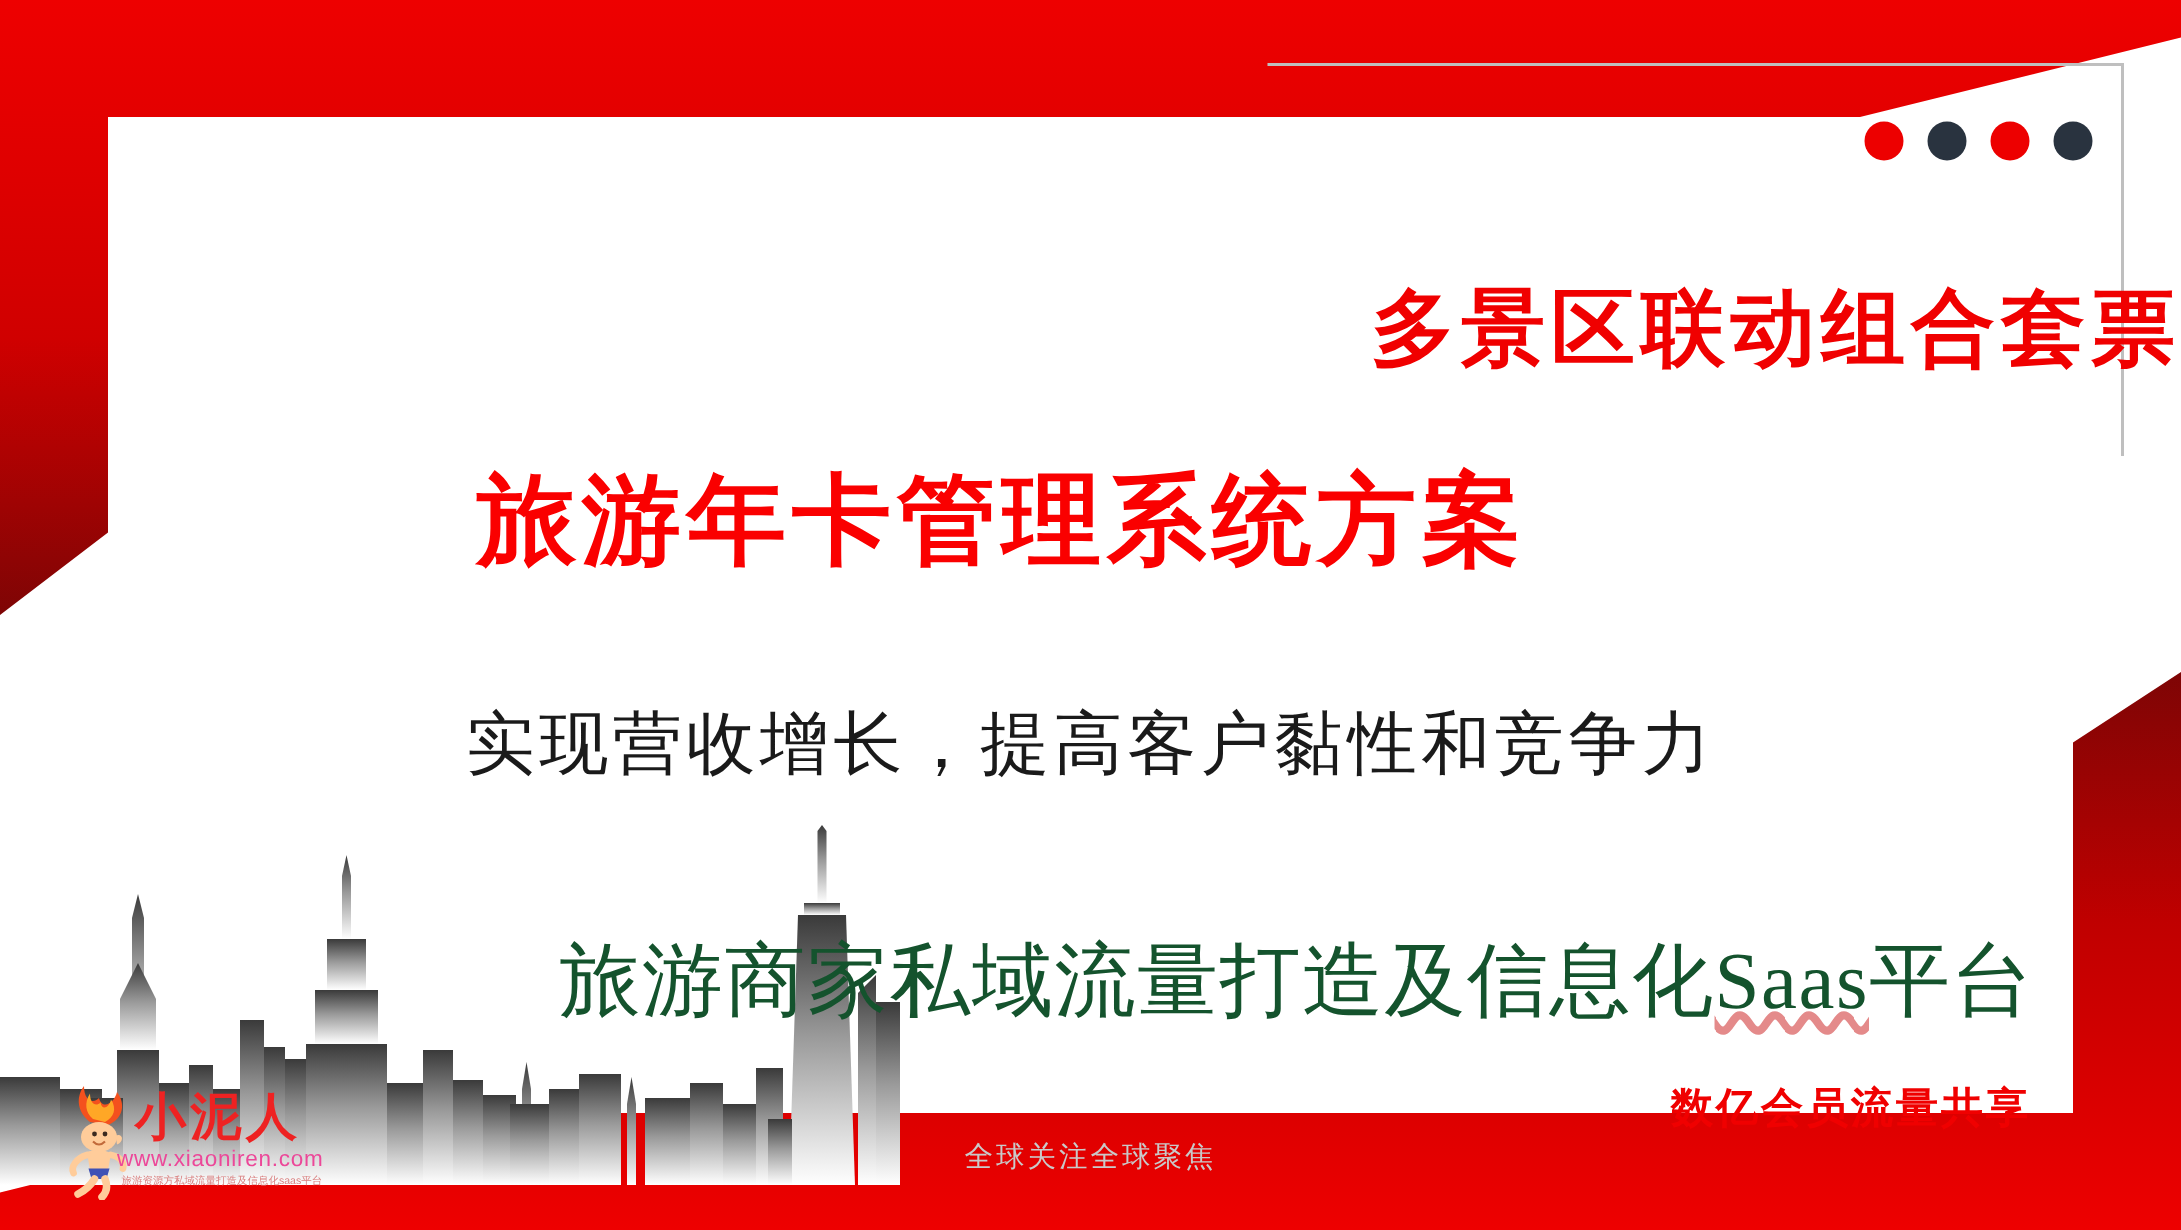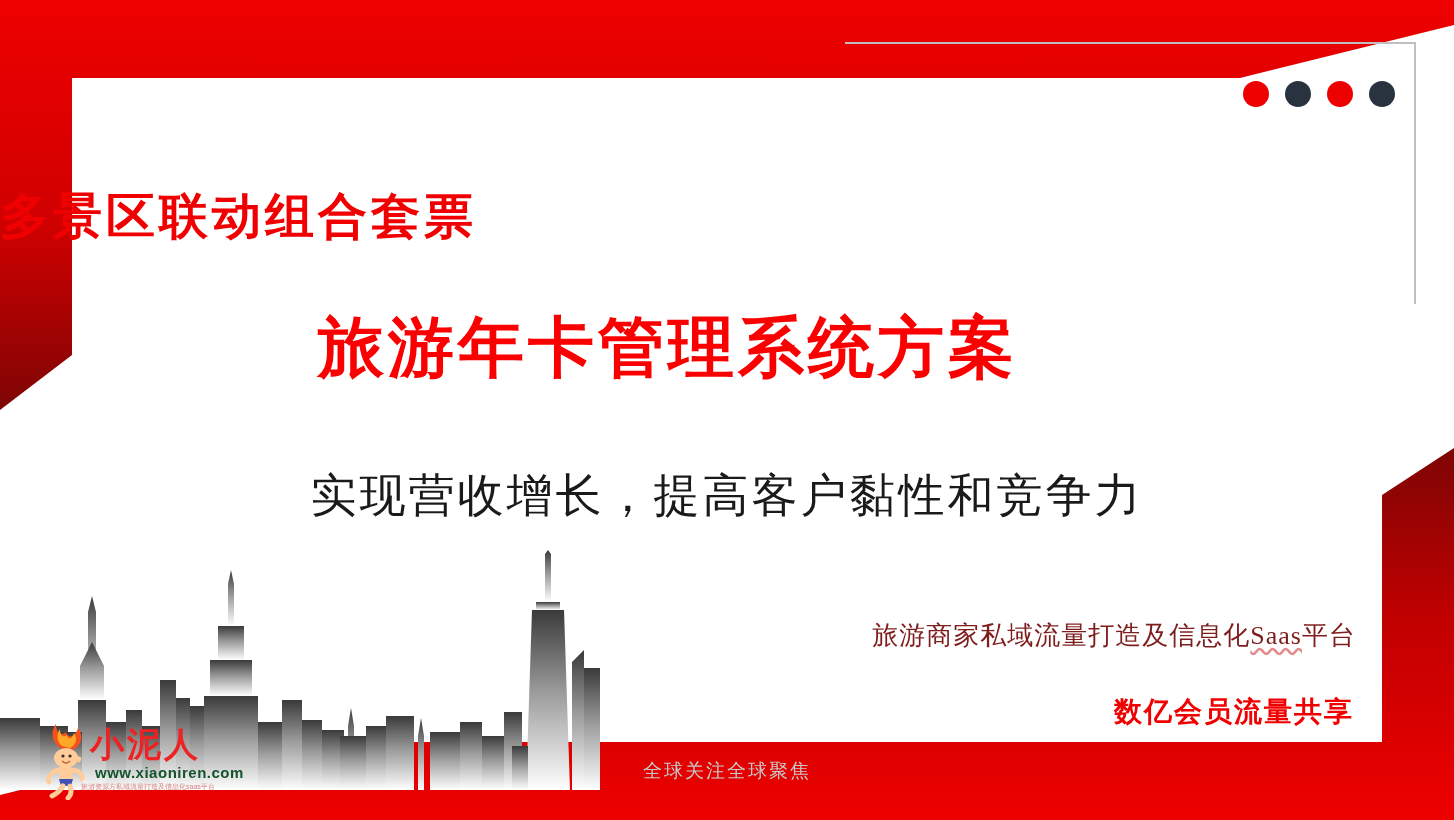--- a/index.html
+++ b/index.html
@@ -69,23 +69,23 @@
     height: 240px;
     pointer-events: none;
   }
 
   
   .title-1 {
     position: absolute;
     left: 0;
     top: 190px;
     width: 1454px;
-    text-align: left;
+    text-align: right;
     color: #F00000;
-    font-size: 49px;
+    font-size: 56px;
     font-weight: bold;
     letter-spacing: 4px;
     line-height: 1.1;
   }
   .title-2 {
     position: absolute;
     left: 0;
     top: 312px;
     width: 1336px;
     text-align: center;
@@ -103,35 +103,35 @@
     text-align: center;
     color: #1a1a1a;
     font-size: 46px;
     letter-spacing: 3px;
     line-height: 1.15;
   }
   .tagline-platform {
     position: absolute;
     right: 98px;
     top: 618px;
-    color: #7f1d1d;
-    font-size: 26px;
+    color: #14532d;
+    font-size: 54px;
     letter-spacing: 1px;
     white-space: nowrap;
   }
   .tagline-platform .saas-word {
     text-decoration: underline;
     text-decoration-style: wavy;
     text-decoration-color: #e48a8a;
     text-underline-offset: 3px;
   }
   .tagline-members {
     position: absolute;
     right: 100px;
-    top: 693px;
+    top: 720px;
     color: #F00000;
     font-size: 28px;
     font-weight: bold;
     letter-spacing: 2px;
     white-space: nowrap;
   }
   .footer-note {
     position: absolute;
     left: 0;
     top: 758px;
@@ -164,26 +164,25 @@
     color: #EE2222;
     font-size: 34px;
     font-weight: bold;
     letter-spacing: 3px;
     font-family: "Liberation Serif", "DejaVu Serif", serif;
   }
   .logo-url {
     position: absolute;
     left: 40px;
     top: 42px;
-    color: #14532d;
+    color: #ec4899;
     font-size: 15px;
-    font-weight: bold;
+    font-weight: normal;
     letter-spacing: 0.5px;
     font-family: "Liberation Sans", sans-serif;
-    margin-left: 17px;
   }
   .logo-slogan {
     position: absolute;
     left: 43px;
     top: 60px;
     color: #d98080;
     font-size: 7px;
     letter-spacing: 0px;
     font-family: "Liberation Sans", sans-serif;
     white-space: nowrap;

